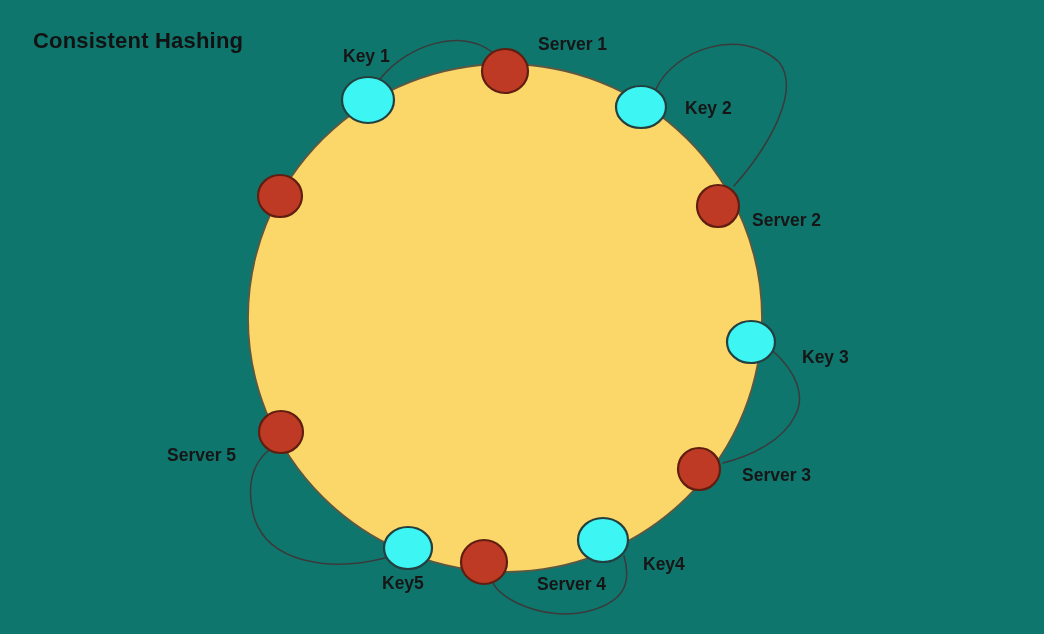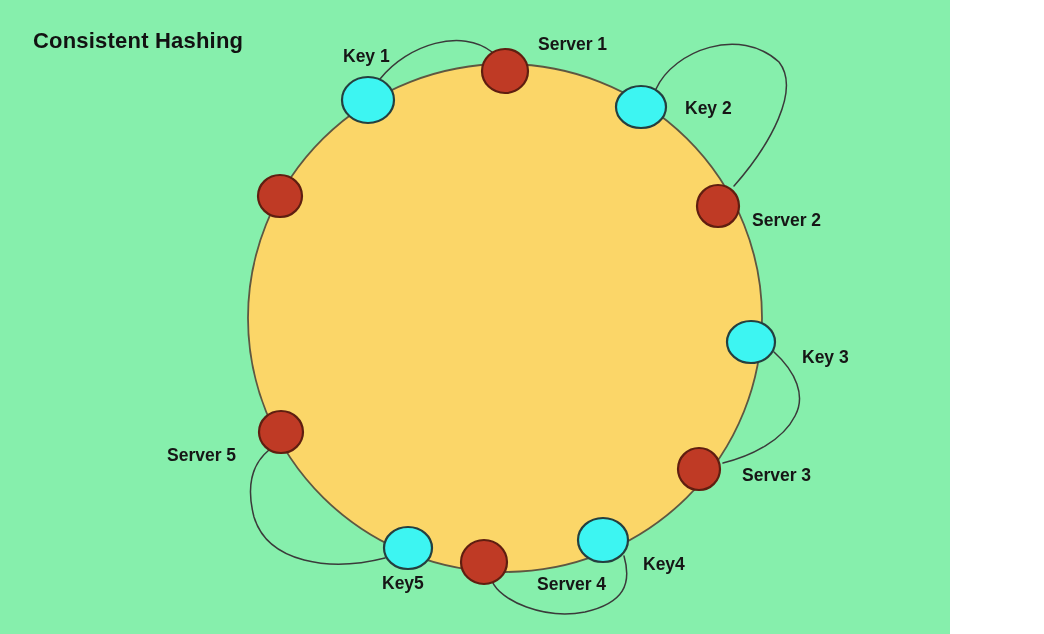--- a/index.html
+++ b/index.html
@@ -3,23 +3,23 @@
 <meta charset="utf-8">
 <style>
   html, body {
     margin: 0;
     padding: 0;
     background: #ffffff;
     font-family: "Liberation Sans", sans-serif;
   }
   .stage {
     position: relative;
-    width: 950px;
+    width: 1044px;
     height: 634px;
-    background: #86efac;
+    background: #0f766e;
     overflow: hidden;
   }
   .diagram-title {
     position: absolute;
     left: 33px;
     top: 28px;
     font-size: 22px;
     font-weight: 700;
     color: #121212;
     letter-spacing: 0.2px;

